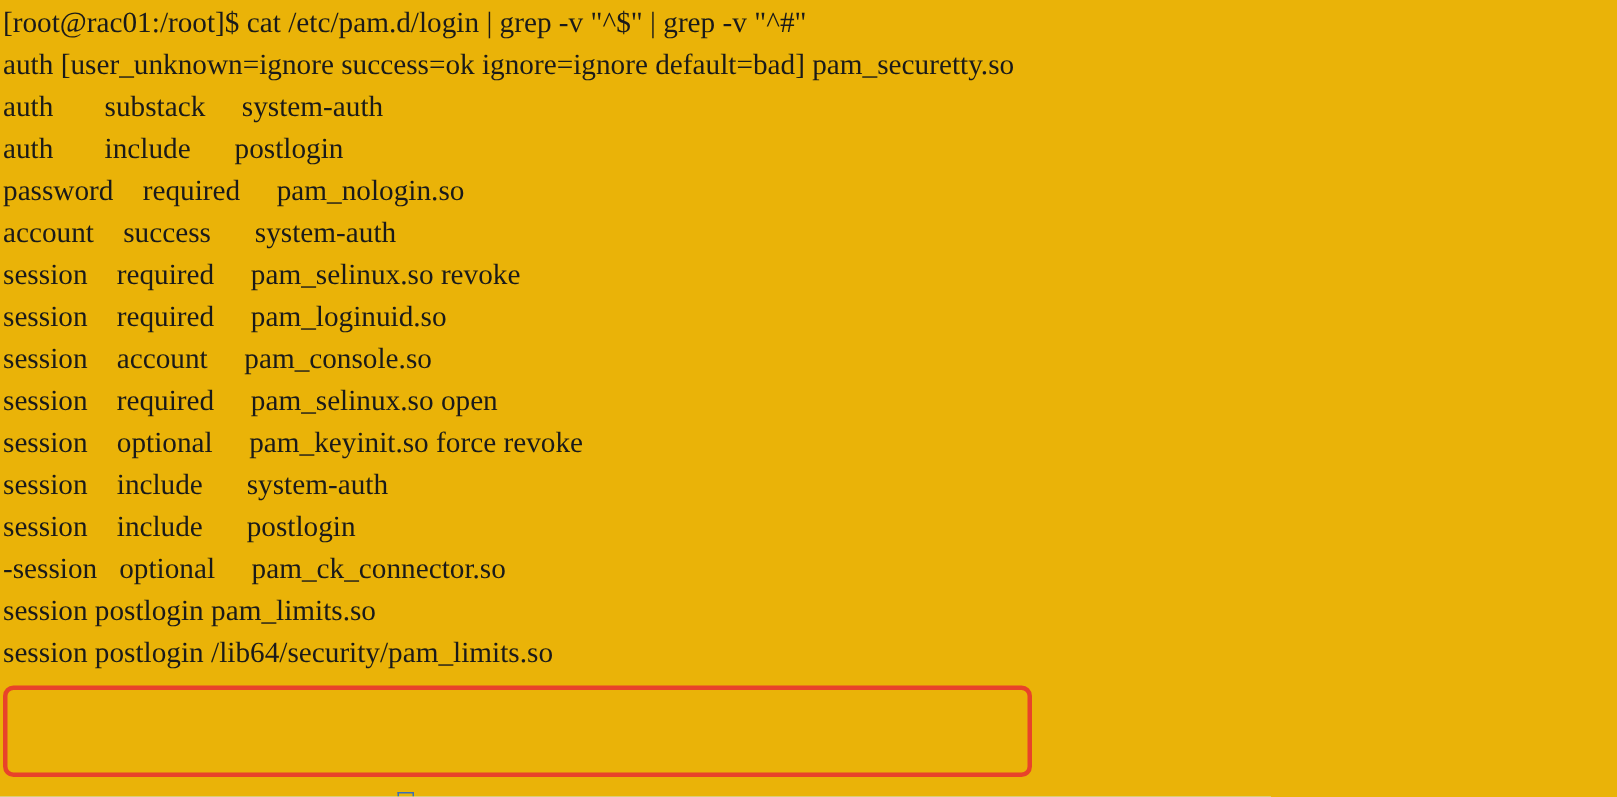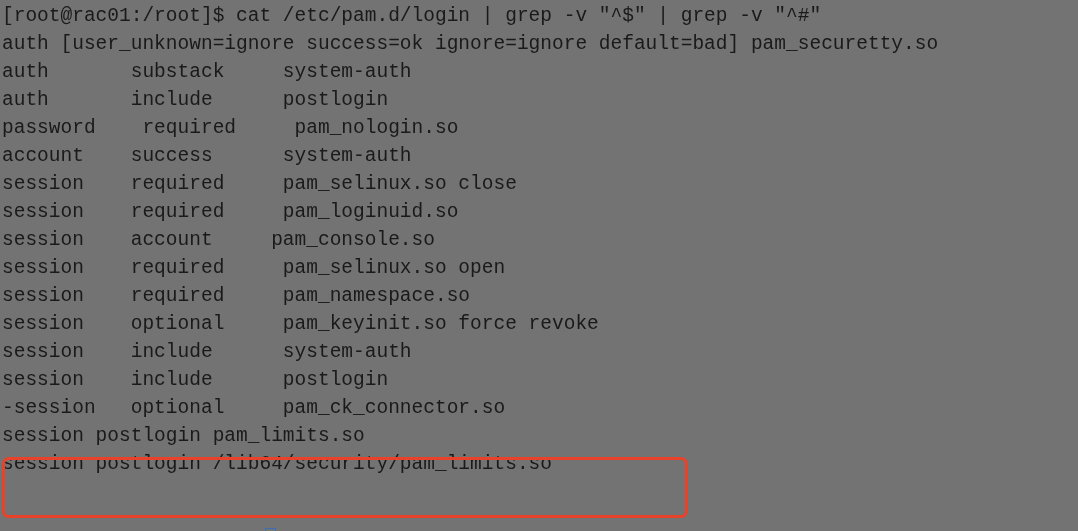--- a/index.html
+++ b/index.html
@@ -4,23 +4,23 @@
 <style>
   html, body {
     margin: 0;
     padding: 0;
     background: #cee5c9;
   }
   #terminal {
     position: relative;
     width: 1078px;
     height: 531px;
-    background: #737373;
+    background: #eab308;
     overflow: hidden;
-    font-family: Liberation Mono, monospace;
+    font-family: Liberation Serif, serif;
     font-size: 19.5px;
     line-height: 28px;
     color: #1a1a1a;
     letter-spacing: 0px;
   }
   #screen {
     position: absolute;
     top: 2px;
     left: 2px;
     right: 0;
@@ -59,25 +59,24 @@
 
   <div id="screen">
 
     <span class="line">[root@rac01:/root]$ cat /etc/pam.d/login | grep -v "^$" | grep -v "^#"</span>
 
     <span class="line">auth [user_unknown=ignore success=ok ignore=ignore default=bad] pam_securetty.so</span>
     <span class="line">auth       substack     system-auth</span>
     <span class="line">auth       include      postlogin</span>
     <span class="line">password    required     pam_nologin.so</span>
     <span class="line">account    success      system-auth</span>
-    <span class="line">session    required     pam_selinux.so close</span>
+    <span class="line">session    required     pam_selinux.so revoke</span>
     <span class="line">session    required     pam_loginuid.so</span>
     <span class="line">session    account     pam_console.so</span>
     <span class="line">session    required     pam_selinux.so open</span>
-    <span class="line">session    required     pam_namespace.so</span>
     <span class="line">session    optional     pam_keyinit.so force revoke</span>
     <span class="line">session    include      system-auth</span>
     <span class="line">session    include      postlogin</span>
     <span class="line">-session   optional     pam_ck_connector.so</span>
 
     <span class="line">session postlogin pam_limits.so</span>
     <span class="line">session postlogin /lib64/security/pam_limits.so</span>
 
   </div>
 

